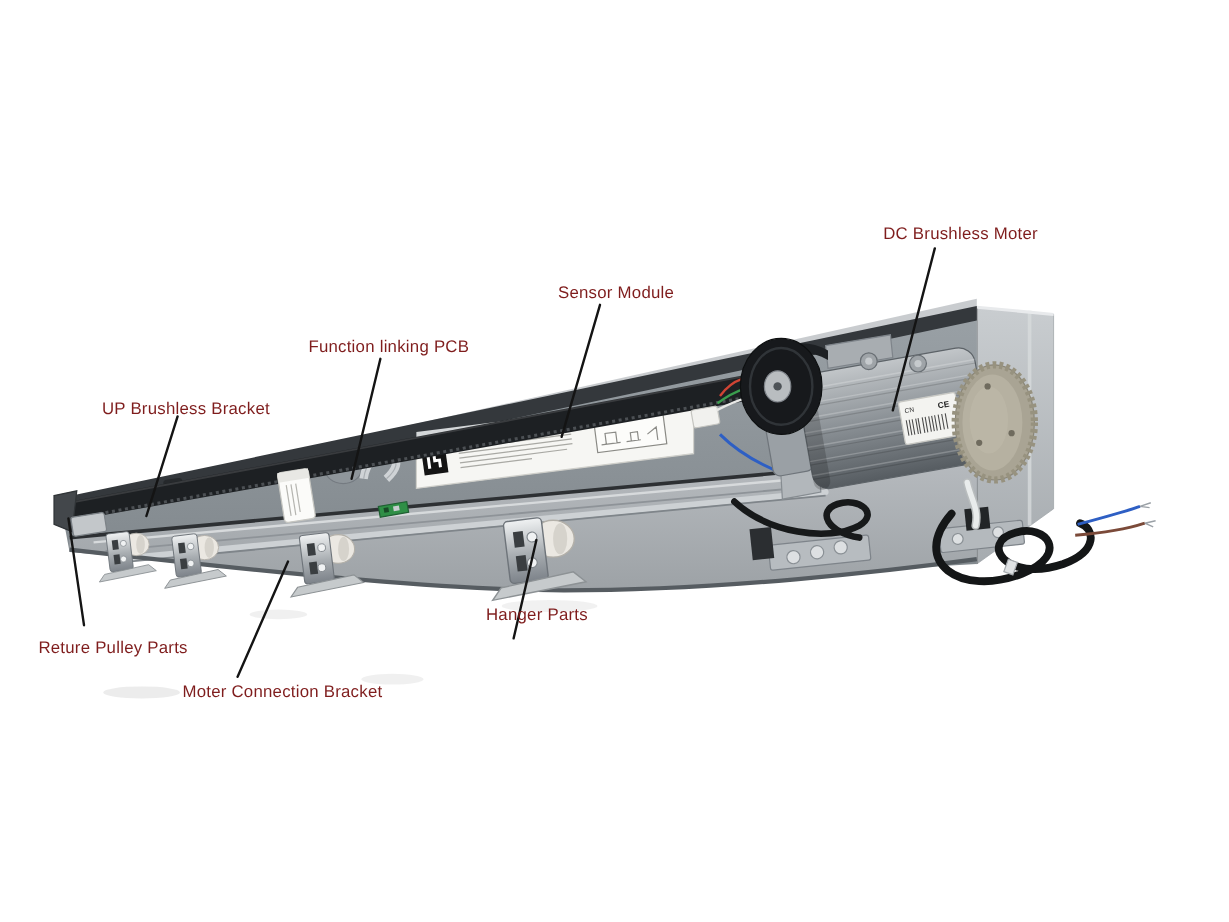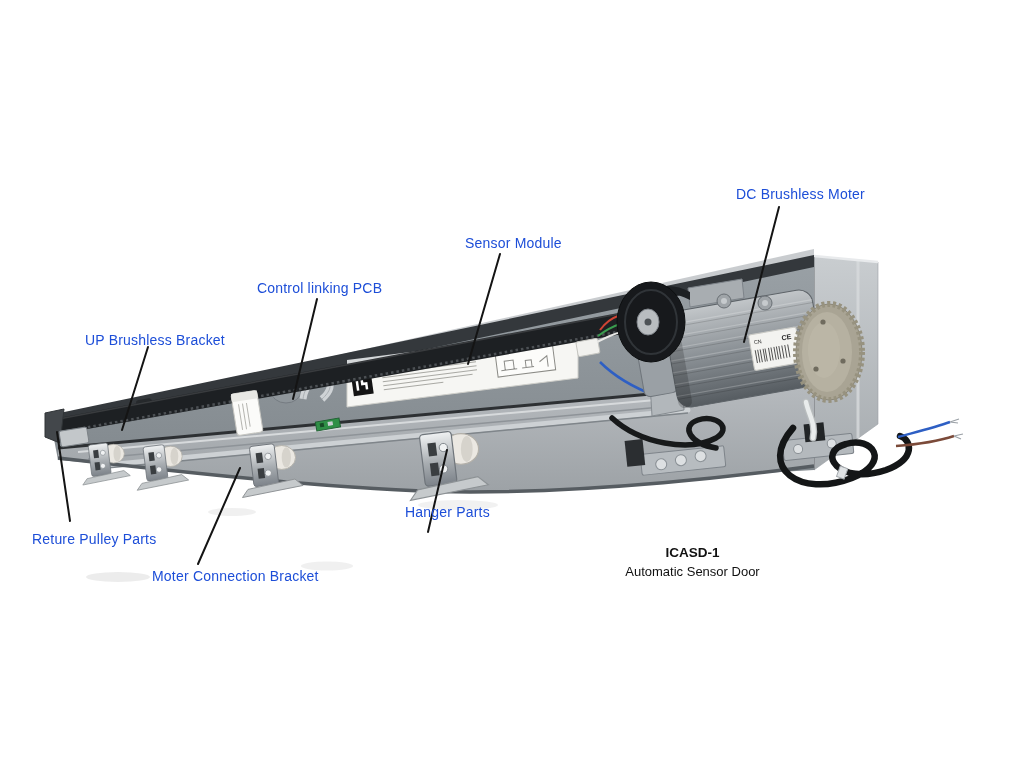--- a/index.html
+++ b/index.html
@@ -1,19 +1,19 @@
 <!DOCTYPE html>
 <html><head>
 <meta charset="utf-8">
 <style>
   html,body{margin:0;padding:0;background:#ffffff;}
   #stage{position:relative;width:1024px;height:768px;background:#ffffff;overflow:hidden;
          font-family:"Liberation Sans",sans-serif;}
   #artwork{position:absolute;left:0;top:0;width:1024px;height:768px;}
-  .callout{position:absolute;font:14px/1.15 "Liberation Sans",sans-serif;color:#1d4ed8;
+  .callout{position:absolute;font:14px/1.15 "Liberation Sans",sans-serif;color:#7f1d1d;
            white-space:nowrap;letter-spacing:.2px;}
   .model-block{position:absolute;left:610px;top:545px;width:165px;text-align:center;color:#111;}
   .model-block .name{display:block;font-weight:bold;font-size:13.5px;line-height:1.2;}
   .model-block .cap{display:block;font-size:13px;line-height:1.2;margin-top:3px;}
 </style>
 </head>
 <body>
 
 <div id="stage">
 
@@ -235,24 +235,20 @@
       <line x1="317" y1="299" x2="293" y2="399"></line>
       <line x1="148" y1="347" x2="122" y2="430"></line>
       <line x1="57" y1="432" x2="70" y2="521"></line>
       <line x1="240" y1="468" x2="198" y2="564"></line>
       <line x1="447" y1="450" x2="428" y2="532"></line>
     </g>
   </svg>
 
   <div class="callout" style="left:736px;top:186px">DC Brushless Moter</div>
   <div class="callout" style="left:465px;top:235px">Sensor Module</div>
-  <div class="callout" style="left:257px;top:280px">Control linking PCB</div>
+  <div class="callout" style="left:257px;top:280px">Function linking PCB</div>
   <div class="callout" style="left:85px;top:332px">UP Brushless Bracket</div>
   <div class="callout" style="left:32px;top:531px">Reture Pulley Parts</div>
   <div class="callout" style="left:152px;top:568px">Moter Connection Bracket</div>
   <div class="callout" style="left:405px;top:504px">Hanger Parts</div>
 
-  <div class="model-block">
-    <span class="name">ICASD-1</span>
-    <span class="cap">Automatic Sensor Door</span>
-  </div>
 
 </div>
 
 </body></html>

